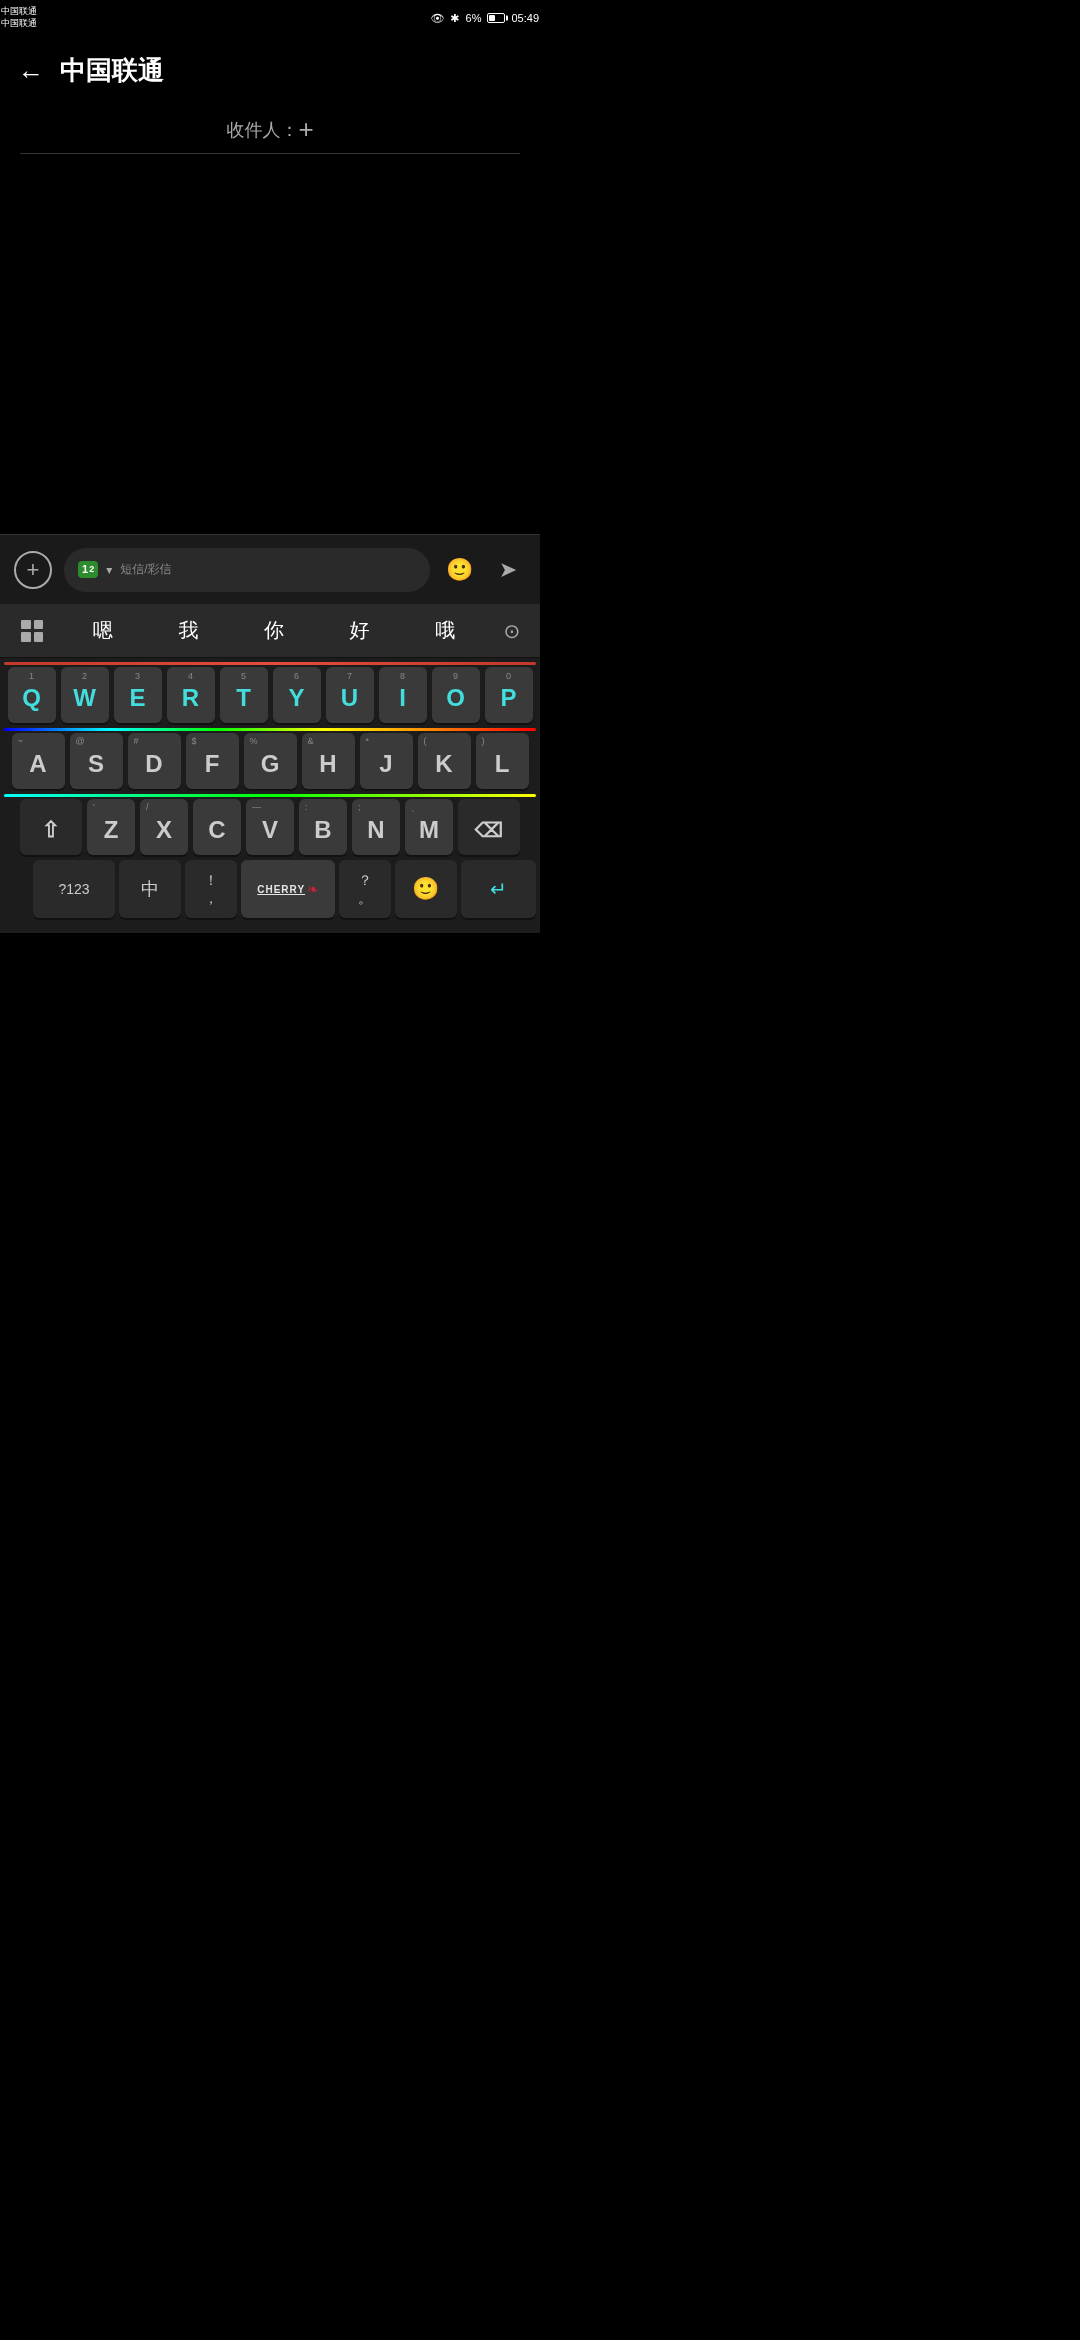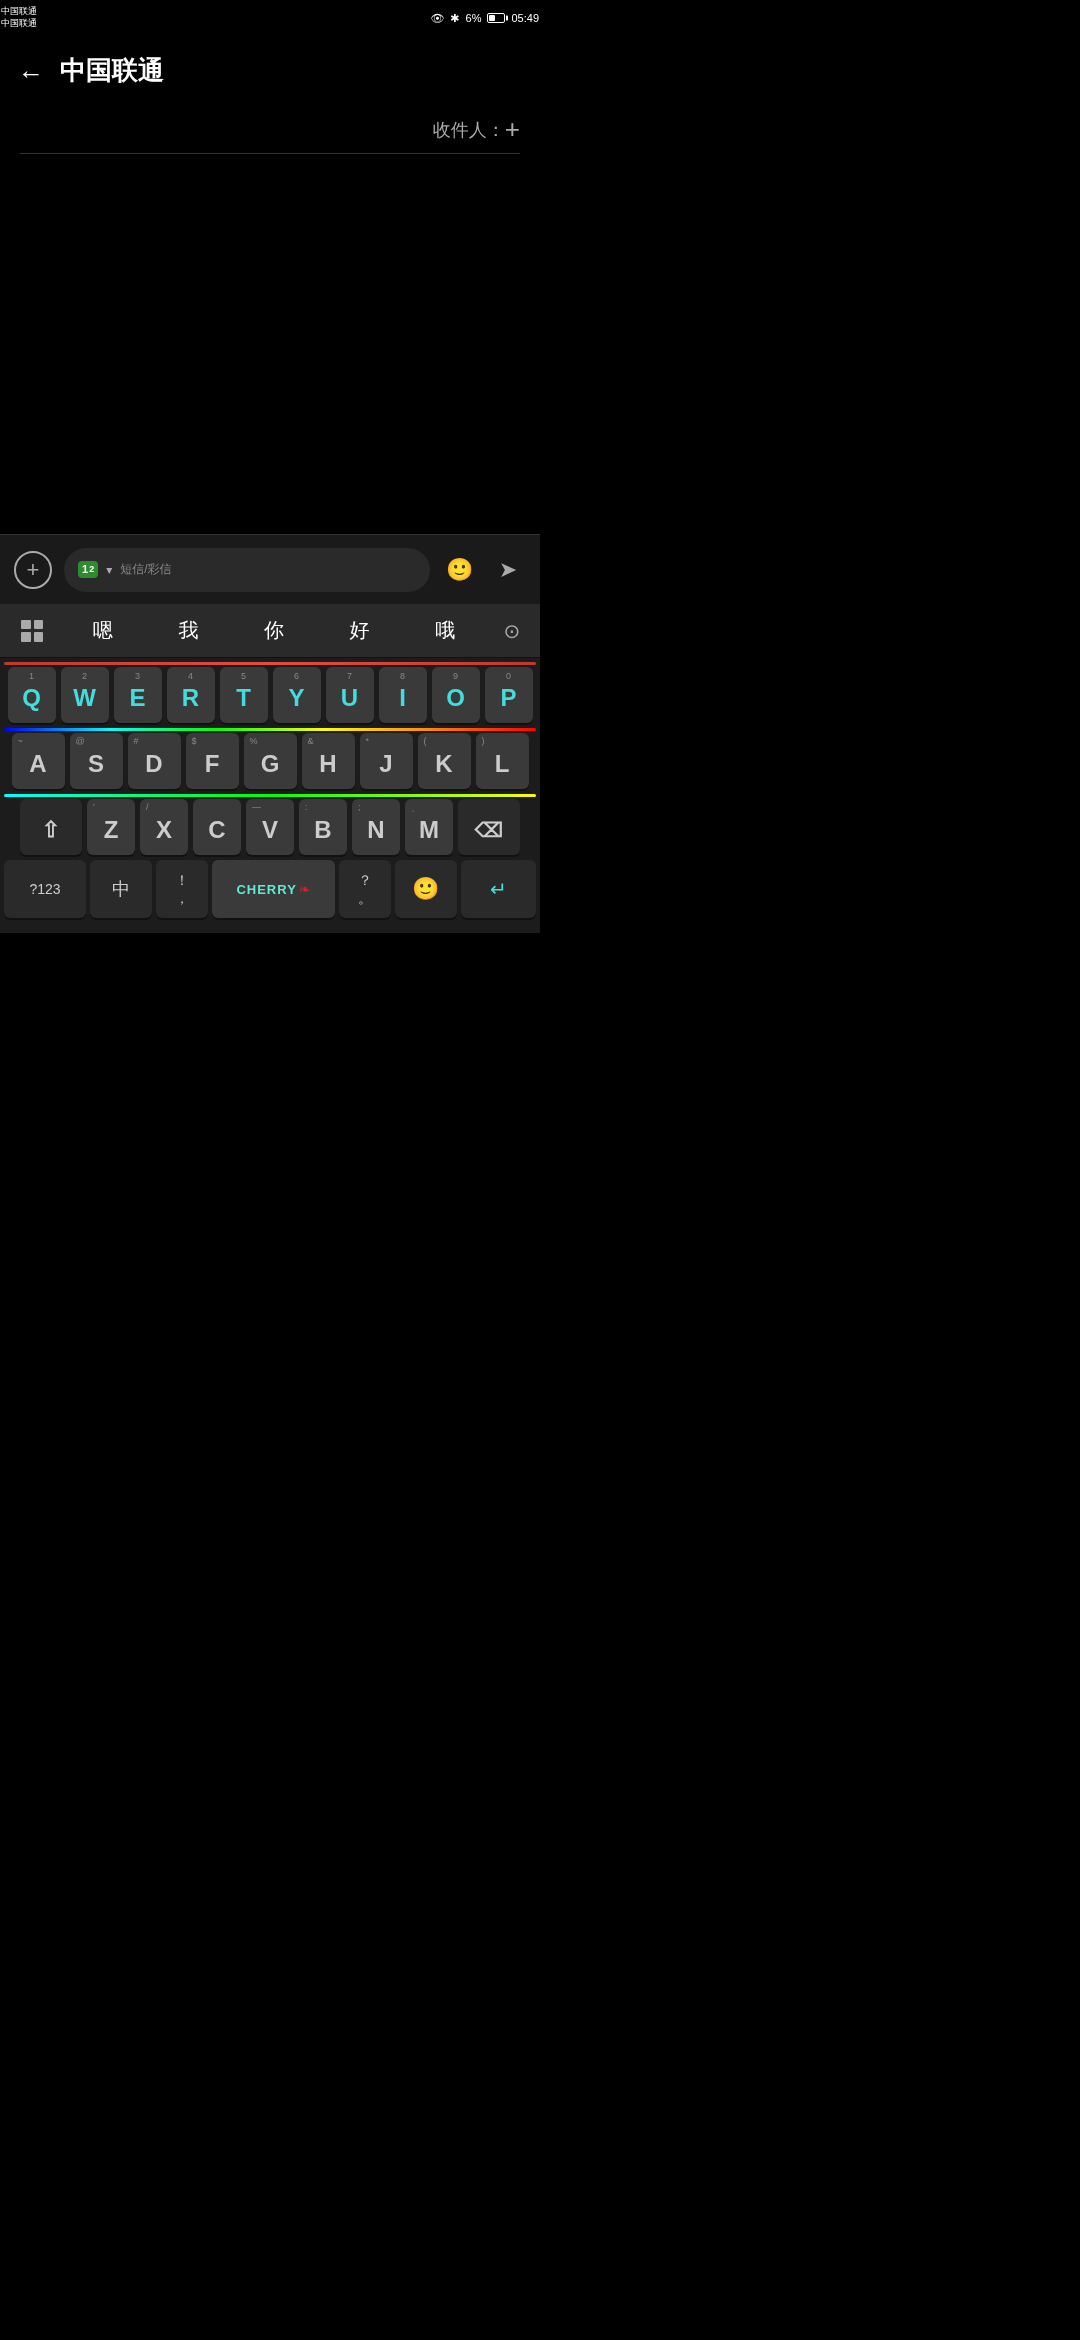--- a/index.html
+++ b/index.html
@@ -94,21 +94,21 @@
 
     
     .recipient-area {
       width: 100%;
       padding: 10px 20px 0 20px;
       background: #000;
     }
     .recipient-row {
       display: flex;
       align-items: center;
-      justify-content: flex-end;
+      justify-content: center;
       padding-bottom: 8px;
       border-bottom: 1px solid #333;
     }
     .recipient-label {
       font-size: 18px;
       color: #aaa;
     }
     .add-btn {
       font-size: 26px;
       color: #aaa;
@@ -358,24 +358,25 @@
     .row-bottom .key { height: 58px; }
     .key-fn-wide { width: 80px; }
     .key-lang { width: 62px; }
     .key-punct { width: 50px; }
     .key-space { flex: 1; max-width: 220px; }
     .key-qmark { width: 50px; }
     .key-emoji { width: 62px; }
     .key-enter { width: 75px; background: #2a2a2a; }
 
     .cherry-text {
-      font-size: 13px;
+      font-size: 10px;
       font-weight: bold;
-      color: #5eead4;
+      color: #e5e5e5;
       letter-spacing: 1px;
+      text-decoration: underline;
     }
     .cherry-logo {
       display: flex;
       align-items: center;
       gap: 2px;
     }
     .cherry-icon {
       color: #cc2233;
       font-size: 14px;
     }
@@ -580,21 +581,21 @@
       </div>
     <div class="key">
         <span class="key-sym">、</span>
         <span class="key-main-white">M</span>
       </div>
     <div class="key key-backspace key-wide" style="width:62px;">
         <span class="key-main-white" style="font-size:20px;">⌫</span>
       </div>
   </div>
 
-  <div class="kb-row row-bottom" style="gap:4px;">
+  <div class="kb-row row-bottom" style="gap:4px;margin-left:29px;">
     <div class="key key-fn-wide key-wide" style="width:82px;height:58px;">
       <span class="key-fn">?123</span>
     </div>
     <div class="key key-lang key-wide" style="width:62px;height:58px;font-size:18px;color:#ccc;">
       <span>中</span>
     </div>
     <div class="key key-punct key-wide" style="width:52px;height:58px;">
       <span class="key-fn" style="line-height:1.3;text-align:center;">！<br>，</span>
     </div>
     <div class="key key-space" style="flex:1;max-width:220px;height:58px;background:#3a3a3a;">

